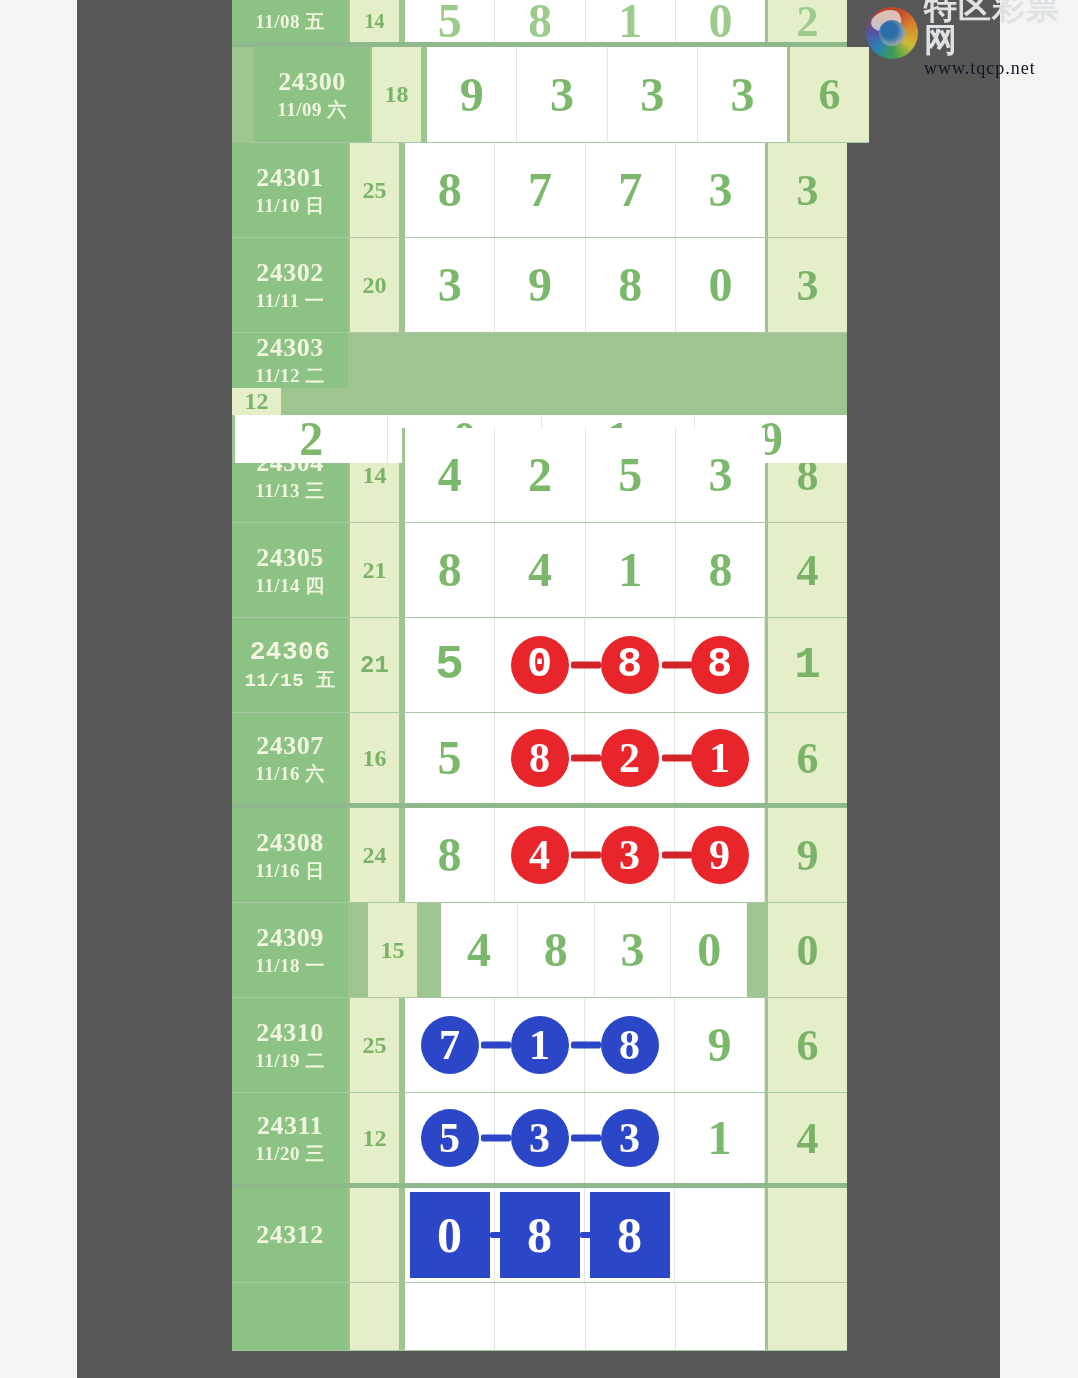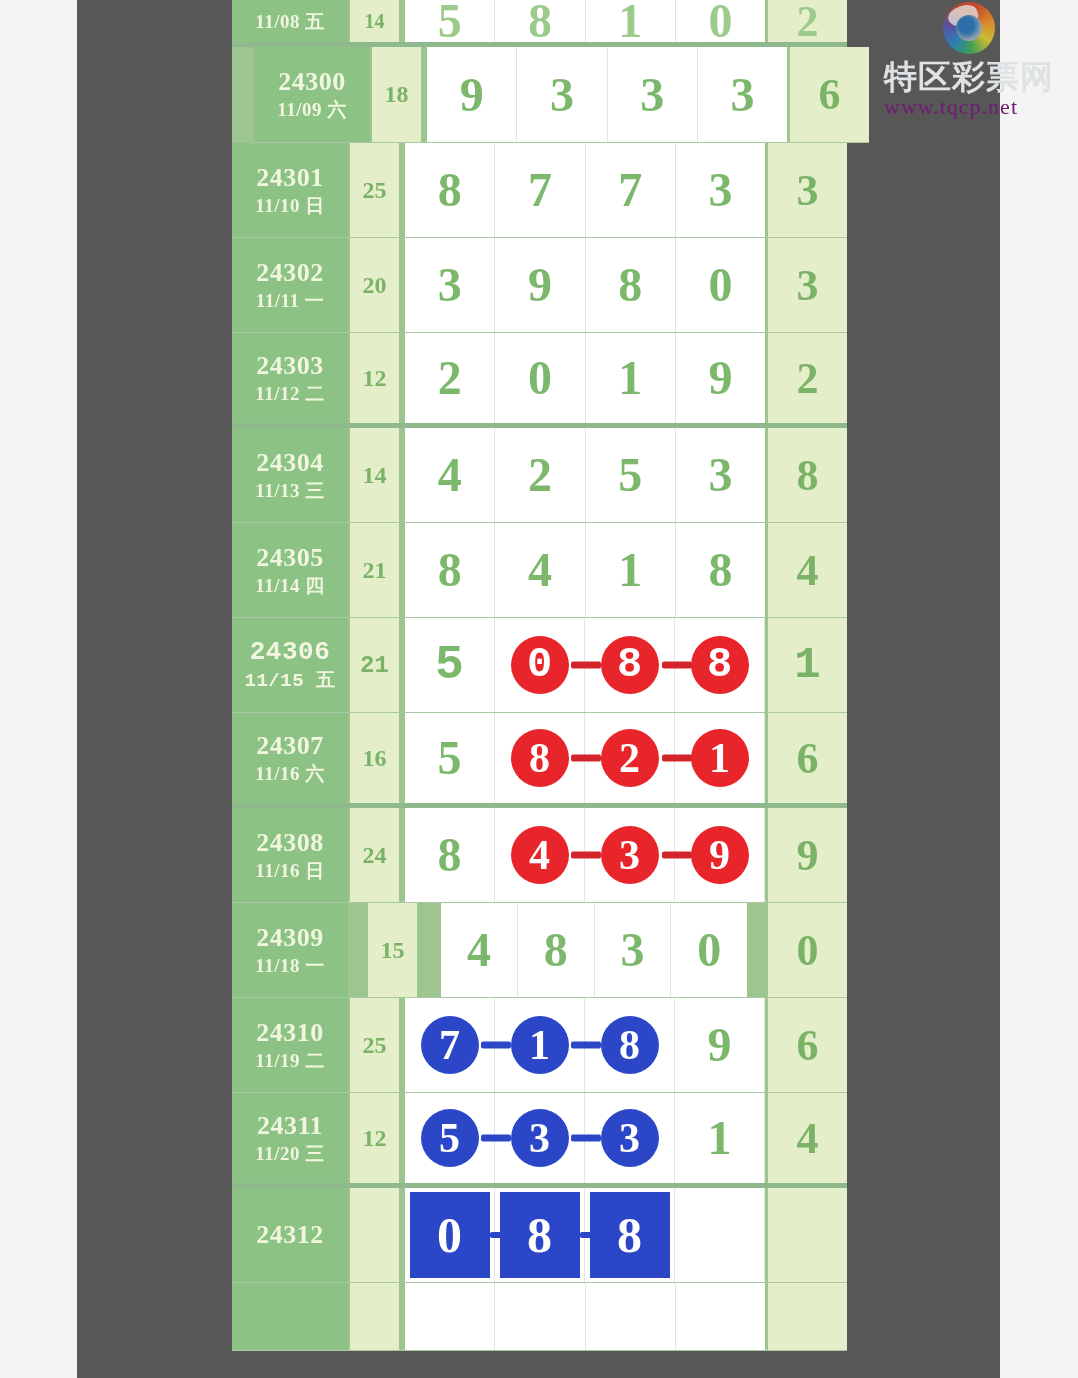--- a/index.html
+++ b/index.html
@@ -8,30 +8,30 @@
     background:#f4f4f4;
     font-family:"Liberation Serif","DejaVu Serif",serif;
     overflow:hidden;
   }
   #screen{position:relative;width:1078px;height:1378px;background:#f4f4f4;overflow:hidden;}
 
   
   .gutter{position:absolute;top:0;left:77px;width:923px;height:1378px;background:#575757;}
 
   
-  .watermark{position:absolute;top:2px;left:866px;width:206px;height:62px;display:flex;align-items:center;gap:6px;flex-direction:column;}
+  .watermark{position:absolute;top:2px;left:866px;width:206px;height:62px;display:flex;align-items:center;gap:6px;}
   .wm-logo{width:52px;height:52px;border-radius:50%;flex:none;position:relative;overflow:hidden;
       background:conic-gradient(from 20deg,#c4492c,#d8882a,#cdbb37,#3f9d52,#2b7fb5,#5a4f9e,#b5472e,#c4492c);}
   .wm-logo::after{content:"";position:absolute;left:13px;top:13px;width:26px;height:26px;border-radius:50%;
       background:radial-gradient(circle at 40% 40%,#2c6fa8 0%,#2c6fa8 35%,#9aa6ad 70%,#5f6b72 100%);}
   .wm-logo::before{content:"";position:absolute;left:5px;top:4px;width:30px;height:20px;border-radius:50% 50% 40% 60%;
       background:rgba(230,232,230,.75);transform:rotate(-18deg);}
   .wm-text{display:flex;flex-direction:column;justify-content:center;line-height:1;}
   .wm-cn{font-family:"DejaVu Sans","Liberation Sans",sans-serif;font-weight:bold;font-size:33px;color:#dfe2e4;letter-spacing:1px;}
-  .wm-url{font-family:"Liberation Serif","DejaVu Serif",serif;font-size:22px;color:#701a75;letter-spacing:1px;margin-top:3px;}
+  .wm-url{font-family:"Liberation Serif","DejaVu Serif",serif;font-size:18px;color:#0f172a;letter-spacing:1px;margin-top:3px;}
 
   
   .table{position:absolute;left:232px;top:0;width:615px;background:#9ec58f;}
   .row{display:flex;width:615px;box-sizing:border-box;border-bottom:1px solid #a9c9a4;}
   .row.group-end{border-bottom:5px solid #8fb98c;}
   .row.clipped-top{border-top:none;}
 
   .c-period{width:118px;flex:none;background:#8cc283;color:#f2f6e0;
       display:flex;flex-direction:column;align-items:center;justify-content:center;
       border-right:2px solid #9ec58f;box-sizing:border-box;}
@@ -163,21 +163,21 @@
           </div>
           <div class="nc">
             <span class="plain">8</span>
           </div>
           <div class="nc">
             <span class="plain">0</span>
           </div>
         </div>
         <div class="c-last">3</div>
       </div>
-      <div class="row group-end" style="height: 95px;">
+      <div class="row group-end" style="height: 95px; flex-direction: column;">
         <div class="c-period">
           <span class="issue">24303</span>
           <span class="date">11/12 二</span>
         </div>
         <div class="c-sum">12</div>
         <div class="c-nums bordered">
           <div class="nc">
             <span class="plain">2</span>
           </div>
           <div class="nc">

